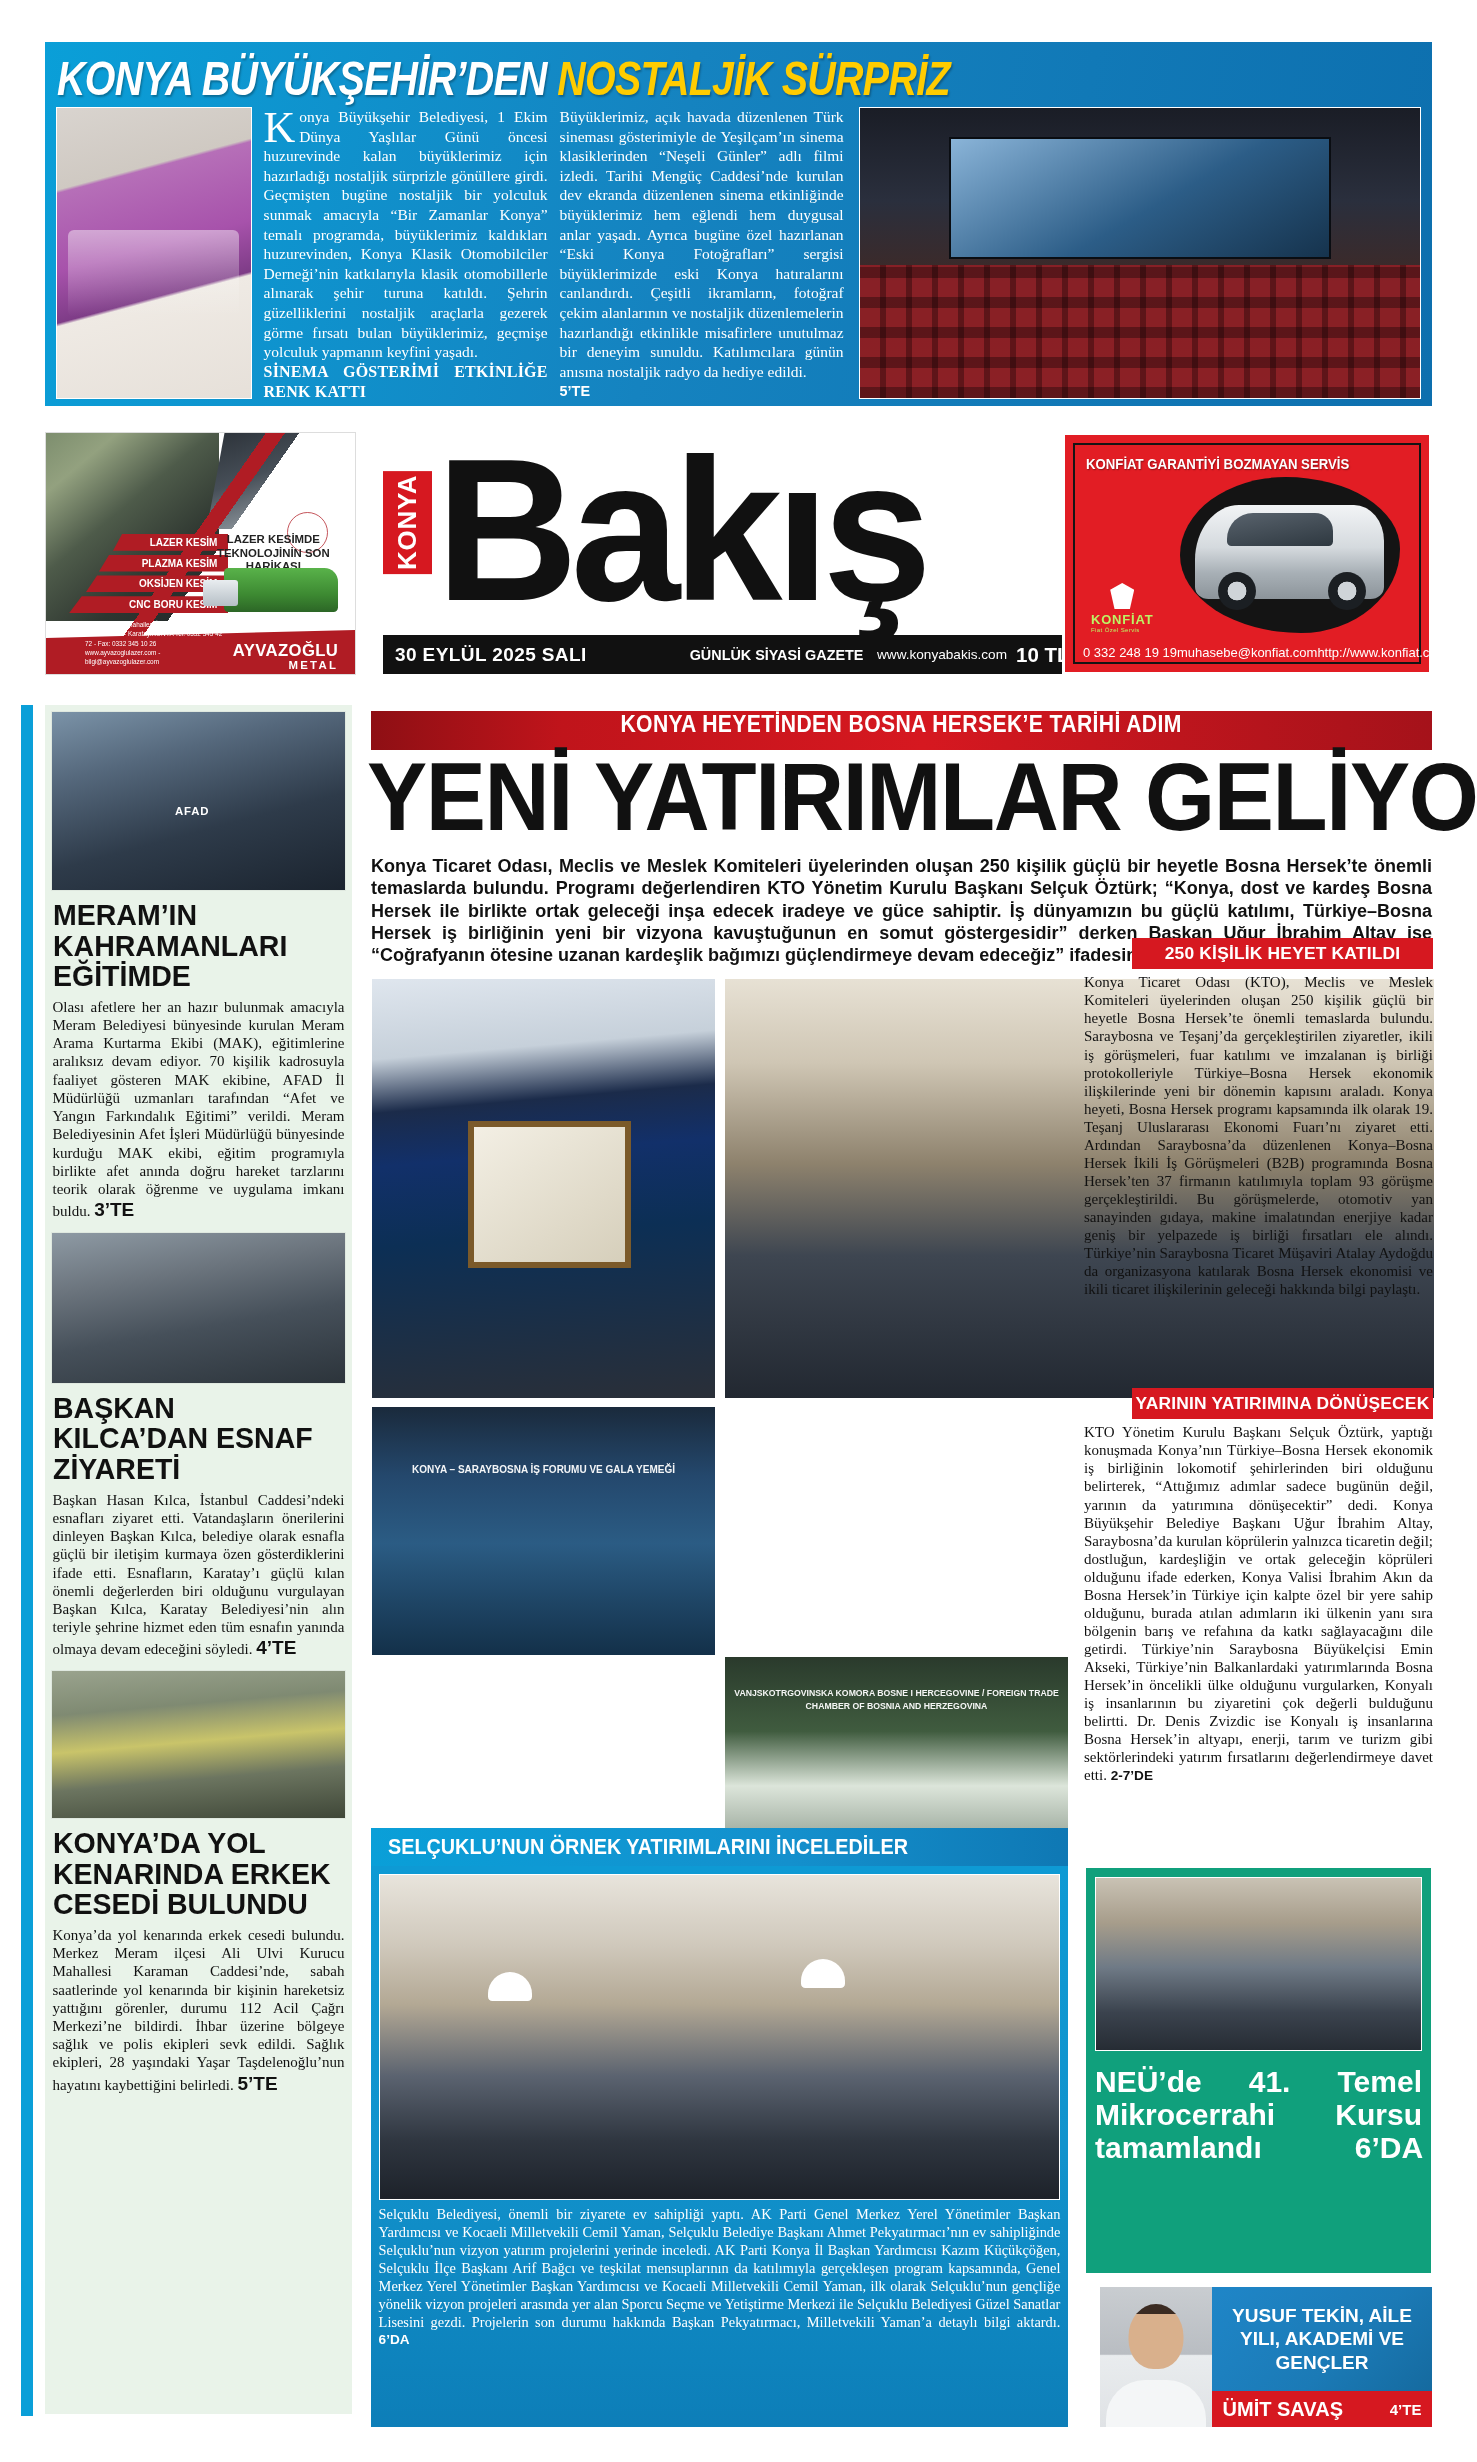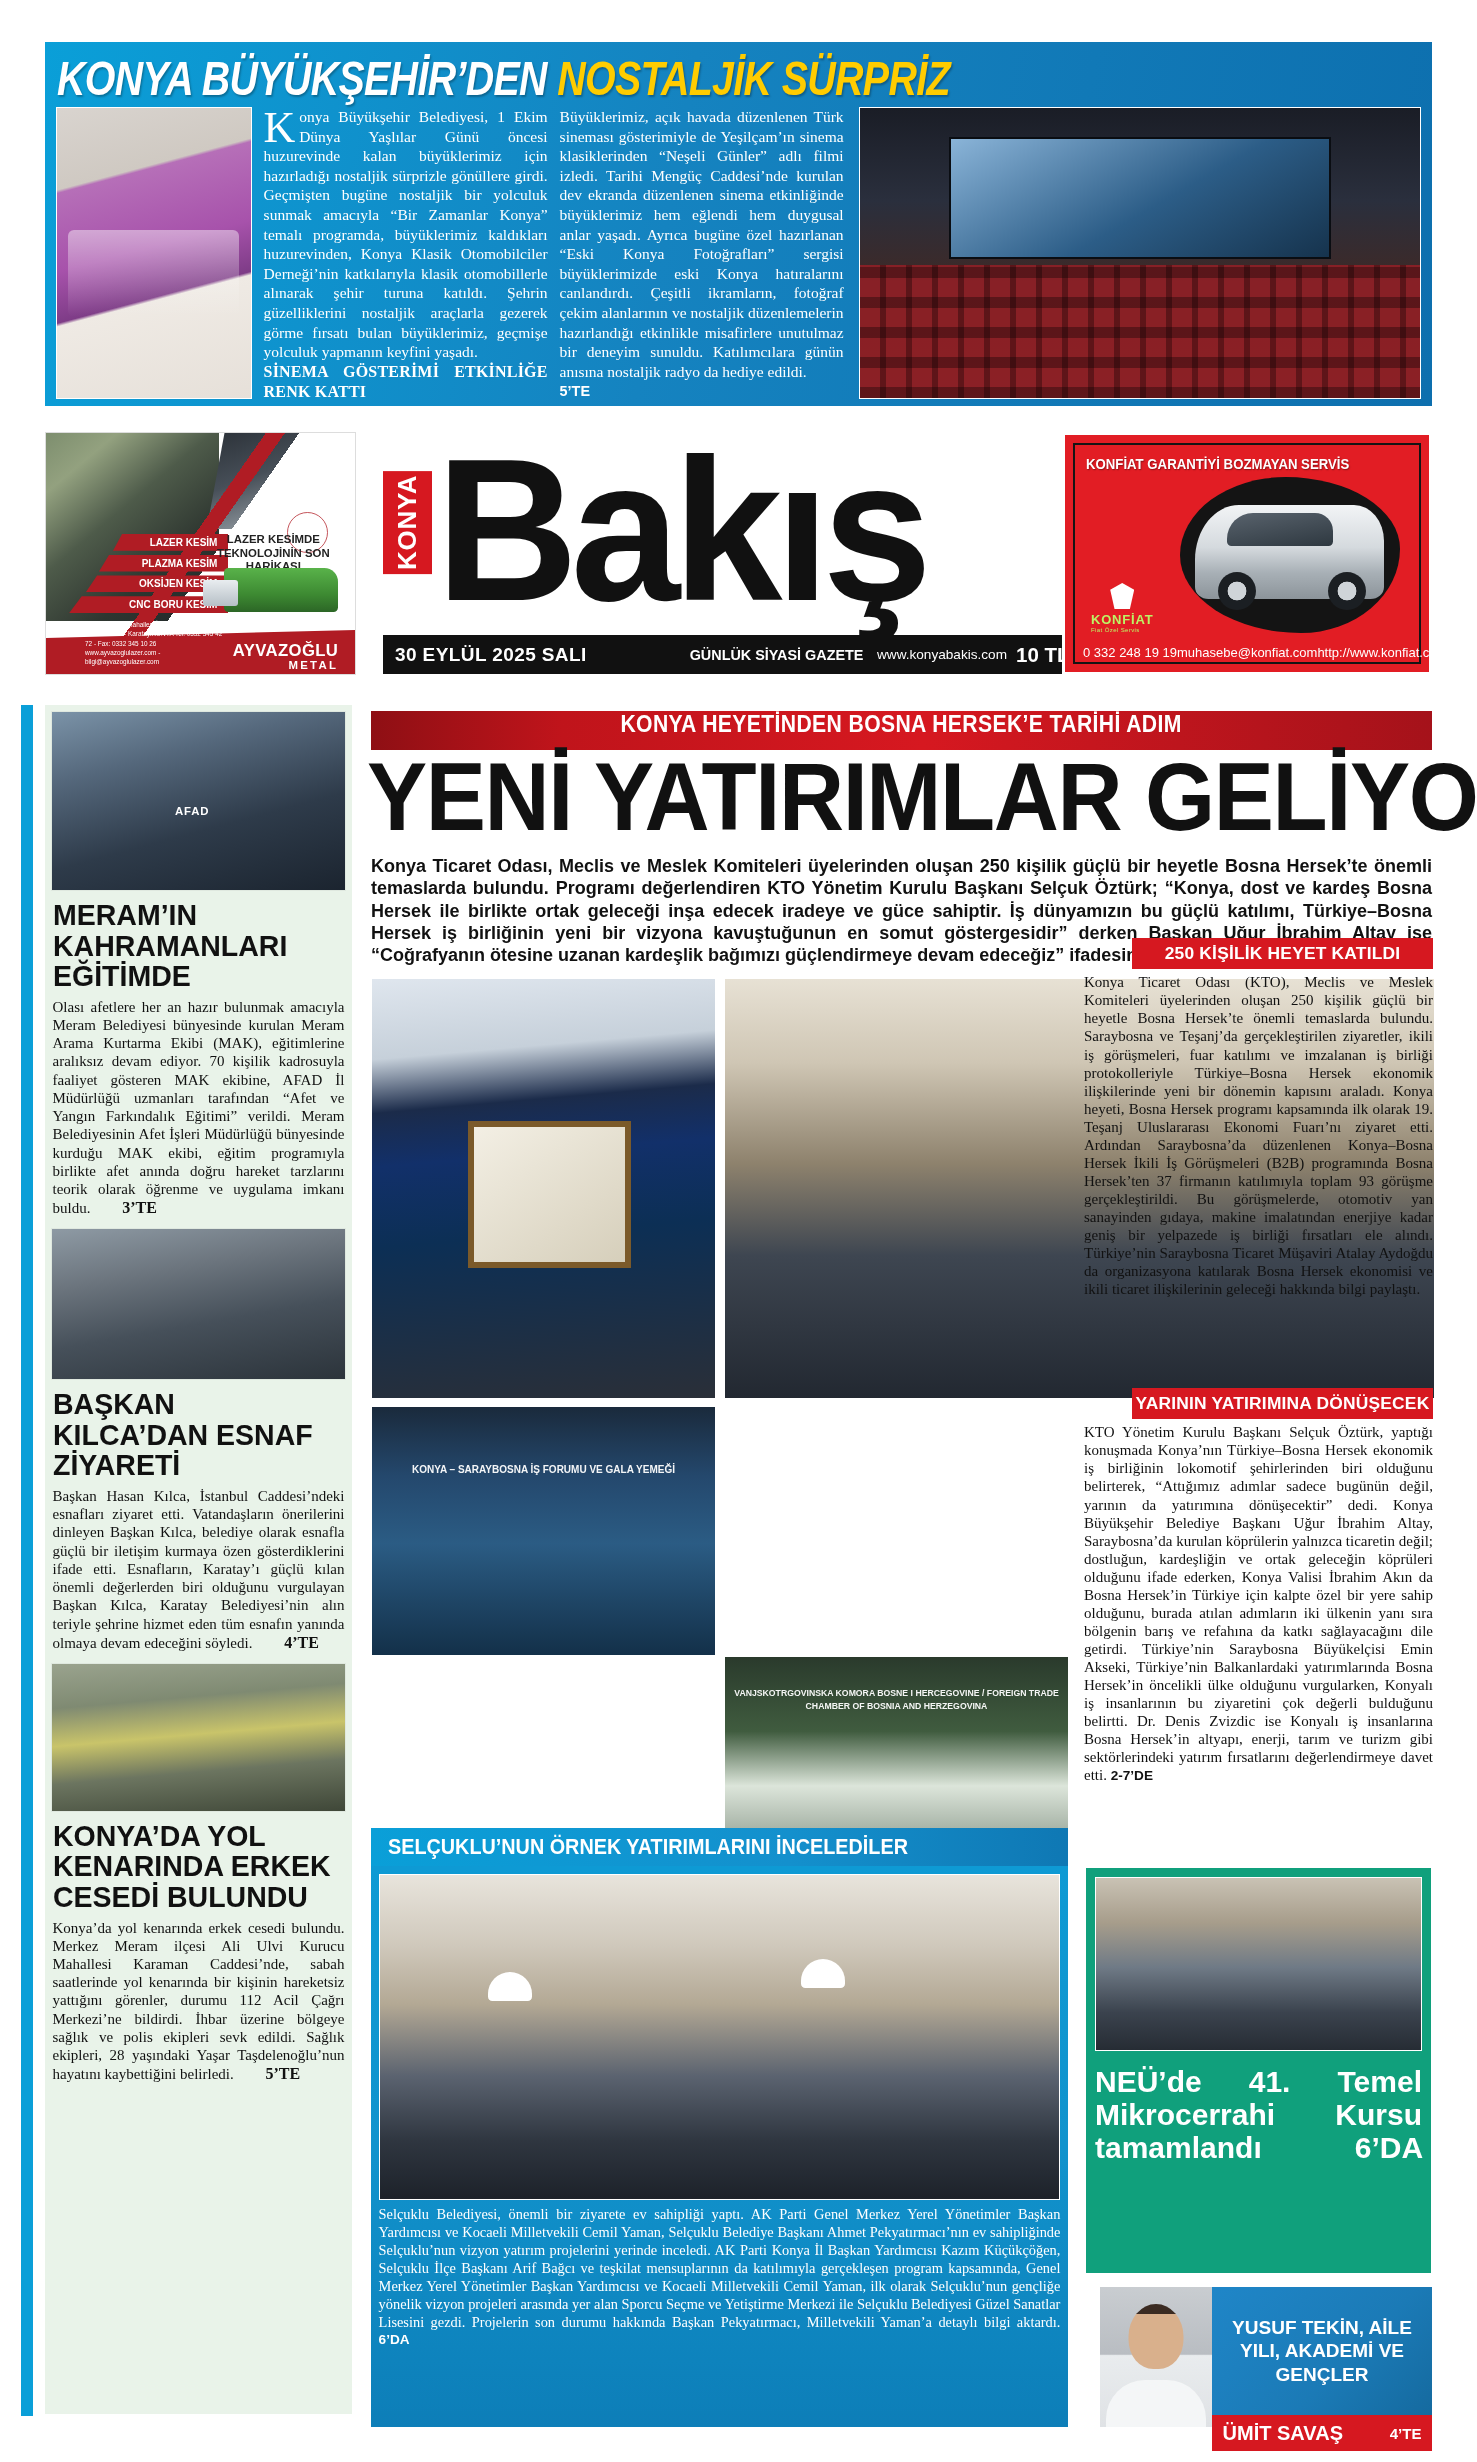--- a/index.html
+++ b/index.html
@@ -240,21 +240,21 @@
     background: linear-gradient(175deg,#9aa38e 0%, #7f8a72 26%, #c9c46a 48%, #6c7560 70%, #3f4738 100%); }
   .sb-h {
     font-family:"Liberation Sans",sans-serif; font-weight:700;
     font-size:30px; line-height:1.02; color:#111; margin:9px 0 6px 1.5px;
     transform: scaleX(.95); transform-origin:left top;
   }
   .sb-p {
     font-family:"Liberation Serif", serif; font-size:15px; line-height:1.215; color:#111;
     text-align: justify; text-justify: inter-word; margin:0 1.5px 10.6px 1.5px;
   }
-  .sb-ref { font-family:Liberation Serif, serif; font-weight:700; font-size:16px;margin-left:28px; }
+  .sb-ref { font-family:Liberation Sans, sans-serif; font-weight:700; font-size:19px; }
 
   
   .ph { position:absolute; border:1.5px solid #fff; overflow:hidden; }
   .ph-1 { left:371px; top:978px; width:345px; height:421px;
     background: linear-gradient(175deg,#dfe6ee 0%, #c6d0da 18%, #1b2b4a 30%, #12306a 42%, #0c2f55 60%, #2a2f38 100%); }
   .ph-1::after{ content:""; position:absolute; left:28%; top:34%; width:44%; height:32%;
     background: linear-gradient(145deg,#f3efe4,#d6cfbb); border:6px solid #7b5a2a; }
   .ph-2 { left:724px; top:978px; width:711px; height:421px;
     background: linear-gradient(180deg,#e7e1d4 0%, #cfc6b4 20%, #8e826d 44%, #3e4651 66%, #222831 100%); }
   .ph-3 { left:371px; top:1406px; width:345px; height:250px;
@@ -323,21 +323,21 @@
     background: linear-gradient(180deg,#c9c2b4 0%, #a79d8b 26%, #6f7a86 52%, #3b434e 78%, #262c34 100%);
   }
   .neu .title{
     margin-top:13.6px; color:#fff; font-family:"Liberation Sans",sans-serif; font-weight:700;
     font-size:30px; line-height:1.1; text-align: justify; text-justify: inter-word;
   }
   .neu .title::after{ content:""; display:inline-block; width:100%; }
   .neu .ref{ font-family:"Liberation Sans",sans-serif; font-weight:700; }
 
   
-  .col-box { position:absolute; left:1100px; top:2287px; width:332px; height:164px; display:flex;border-radius:13px; }
+  .col-box { position:absolute; left:1100px; top:2287px; width:332px; height:140px; display:flex;border-radius:13px; }
   .col-photo {
     width:112px; height:140px; flex:none;
     background: linear-gradient(180deg,#c9cdd1 0%, #b9bdc2 48%, #e9ecee 49%, #dfe2e5 100%);
     position:relative; overflow:hidden;
   }
   .col-photo .head{
     position:absolute; left:50%; top:16.7px; transform:translateX(-50%);
     width:55px; height:65px; border-radius:50% 50% 45% 45%;
     background: linear-gradient(180deg,#3b2b22 0 16%, #d9b08c 16% 100%);
   }

